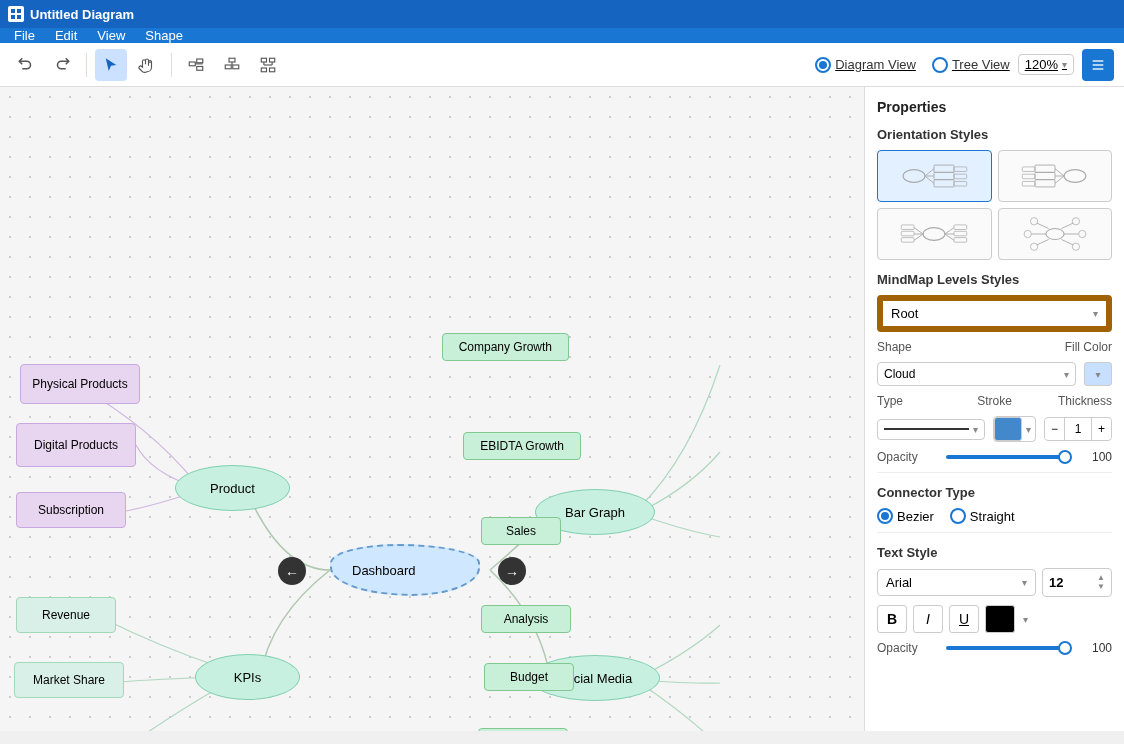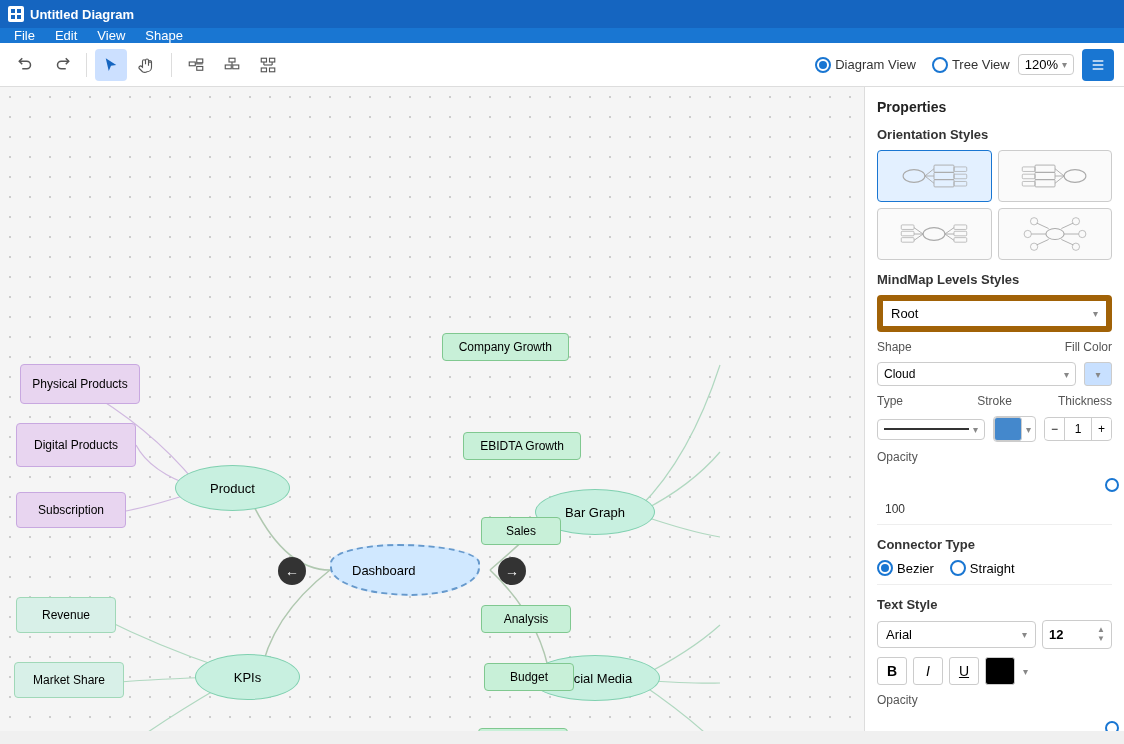--- a/index.html
+++ b/index.html
@@ -66,20 +66,21 @@
     .toolbar-sep {
       width: 1px; height: 24px;
       background: #ddd;
       margin: 0 4px;
     }
     .toolbar-right {
       margin-left: auto;
       display: flex;
       align-items: center;
       gap: 8px;
+      text-decoration: underline;
     }
     .view-toggle {
       display: flex;
       align-items: center;
       gap: 4px;
       font-size: 13px;
       color: #333;
     }
     .view-radio {
       display: flex; align-items: center; gap: 4px;
@@ -299,23 +300,22 @@
       margin-bottom: 8px;
     }
     .connector-option {
       display: flex; align-items: center; gap: 4px;
       font-size: 13px;
       cursor: pointer;
     }
 
     
     .opacity-row {
-      display: flex; gap: 19px;
+      display: flex; align-items: center; gap: 19px;
       margin-bottom: 8px;
-      flex-direction: column;
     }
     .opacity-label { font-size: 12px; color: #555; width: 50px; }
     .opacity-slider {
       flex: 1;
       height: 4px;
       background: linear-gradient(to right, #1976d2 100%, #ddd 0%);
       border-radius: 2px;
       position: relative;
       cursor: pointer;
     }

